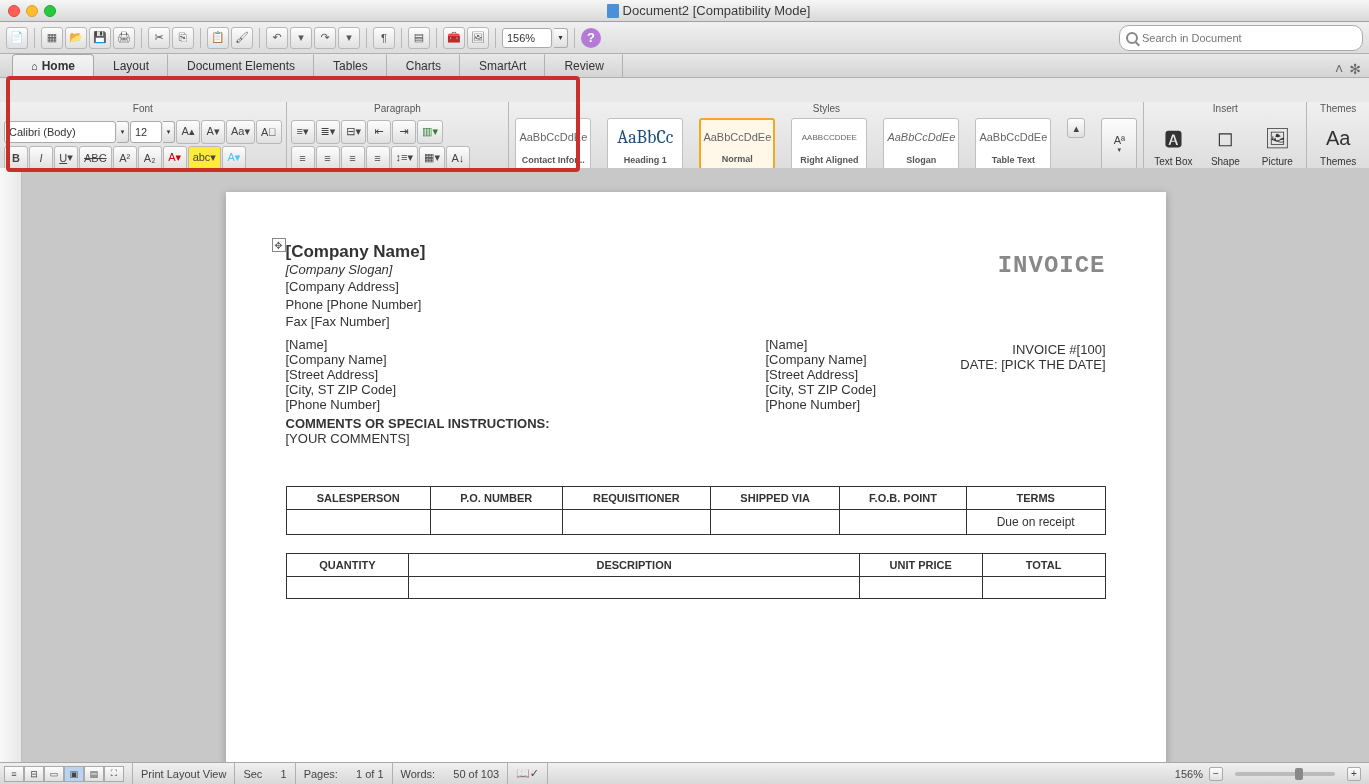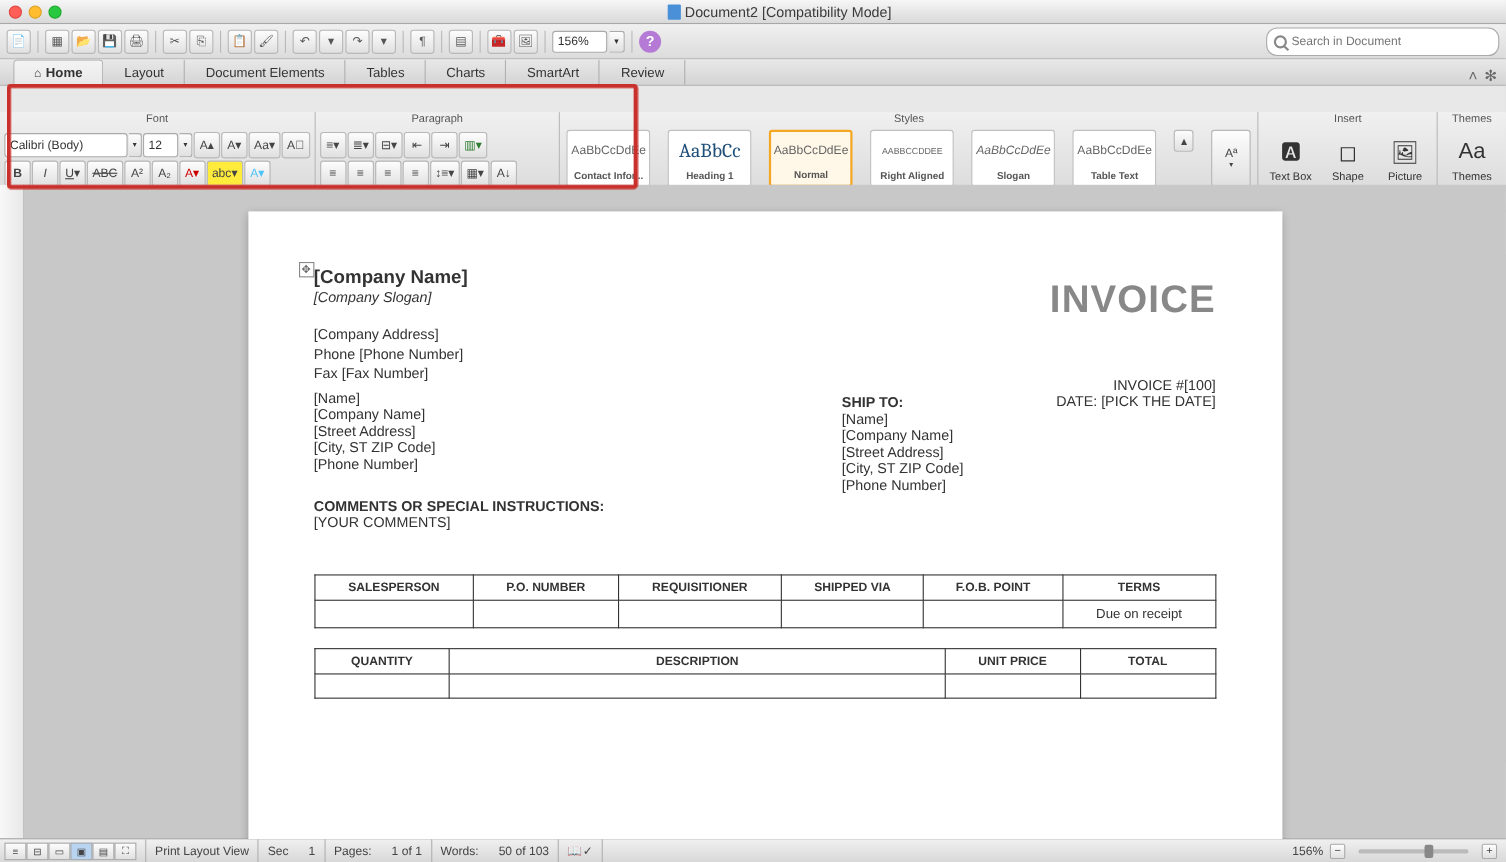--- a/index.html
+++ b/index.html
@@ -13,21 +13,21 @@
 .title-text { flex:1; text-align:center; font-size:13px; color:#3a3a3a; display:flex; align-items:center; justify-content:center; gap:4px;}
 .doc-icon { width:12px; height:14px; background:#4a90d9; border-radius:1px; position:relative; display:inline-block;}
 
 
 .toolbar1 { height:32px; background:linear-gradient(#f0f0f0,#dcdcdc); border-bottom:1px solid #b0b0b0; display:flex; align-items:center; padding:0 6px; gap:2px;}
 .tb-btn { width:22px; height:22px; background:linear-gradient(#fdfdfd,#e0e0e0); border:1px solid #b8b8b8; border-radius:3px; display:flex; align-items:center; justify-content:center; font-size:11px; color:#555;}
 .tb-sep { width:1px; height:20px; background:#b8b8b8; margin:0 4px;}
 .zoom-box { width:50px; height:20px; background:#fff; border:1px solid #aaa; border-radius:3px; display:flex; align-items:center; padding:0 4px; font-size:11px;}
 .zoom-drop { width:14px; height:20px; background:linear-gradient(#fdfdfd,#e0e0e0); border:1px solid #aaa; border-left:none; border-radius:0 3px 3px 0; display:flex; align-items:center; justify-content:center; font-size:8px;}
 .help-btn { width:20px; height:20px; background:#b57ad6; border-radius:50%; color:#fff; display:flex; align-items:center; justify-content:center; font-weight:bold; font-size:13px;}
-.search-box { margin-left:auto; width:212px; height:20px; background:#fff; border:1px solid #aaa; border-radius:10px; display:flex; align-items:center; padding:12px 6px; gap:4px;}
+.search-box { margin-left:auto; width:244px; height:20px; background:#fff; border:1px solid #aaa; border-radius:10px; display:flex; align-items:center; padding:12px 6px; gap:4px;}
 .search-icon { width:12px; height:12px; border:2px solid #888; border-radius:50%; position:relative;}
 .search-icon::after{content:"";position:absolute;width:5px;height:2px;background:#888;bottom:-3px;right:-4px;transform:rotate(45deg);}
 .search-box input { border:none; outline:none; flex:1; font-size:11px; color:#888;}
 
 
 .ribbon-tabs { height:24px; background:linear-gradient(#e8e8e8,#d4d4d4); border-bottom:1px solid #b0b0b0; display:flex; align-items:flex-end; padding-left:12px;}
 .rtab { padding:4px 18px; font-size:12px; color:#333; border:1px solid transparent; border-bottom:none; cursor:pointer; position:relative;}
 .rtab.active { background:linear-gradient(#f4f4f4,#e8e8e8); border-color:#a8a8a8; border-radius:4px 4px 0 0; font-weight:bold;}
 .rtab:not(.active) { border-right:1px solid #b0b0b0;}
 .home-icon { font-size:11px; margin-right:4px;}
@@ -60,23 +60,23 @@
 
 .ruler-h { height:18px; background:linear-gradient(#f8f8f8,#e8e8e8); border-bottom:1px solid #c0c0c0; position:relative; overflow:hidden; padding-left:28px;}
 .ruler-h .tick { position:absolute; top:4px; font-size:8px; color:#666;}
 
 
 .doc-area { position:absolute; top:168px; bottom:22px; left:0; right:0; background:#c8c8c8; display:flex;}
 .ruler-v { width:22px; background:linear-gradient(90deg,#f8f8f8,#e8e8e8); border-right:1px solid #c0c0c0; position:relative;}
 .scroll-area { flex:1; overflow:auto; position:relative;}
 .page { width:940px; background:#fff; margin:24px auto 0; box-shadow:0 2px 8px rgba(0,0,0,0.25); padding:50px 60px; min-height:700px; font-family:Calibri,Arial,sans-serif; font-size:13px; color:#333; position:relative;}
 .move-handle { position:absolute; top:46px; left:46px; width:14px; height:14px; border:1px solid #888; display:flex; align-items:center; justify-content:center; font-size:10px; color:#666;}
-.invoice-title { position:absolute; top:60px; right:60px; font-size:35px; font-weight:bold; color:#888; font-family:Liberation Sans, sans-serif; letter-spacing:1px;}
+.invoice-title { position:absolute; top:60px; right:60px; font-size:24px; font-weight:bold; color:#888; font-family:Liberation Mono, monospace; letter-spacing:1px;}
 .company-name { font-weight:bold; font-size:17px;}
-.company-slogan { font-style:italic; font-size:13px; margin-bottom:18px;}
+.company-slogan { font-style:italic; font-size:13px; margin-bottom:1px;}
 .info-block p { line-height:1.35;}
 .two-col { display:flex; gap:140px; margin-top:6px;}
 .col { flex:1;}
 .right-align { text-align:right;}
 .section-head { font-weight:bold; margin-top:4px;}
 .inv-table { width:100%; border-collapse:collapse; margin-top:40px; font-size:12px;}
 .inv-table th, .inv-table td { border:1px solid #333; padding:5px 20px; text-align:center; height:22px;}
 .inv-table th { font-weight:bold; font-size:11px;}
 .inv-table2 { width:100%; border-collapse:collapse; margin-top:18px; font-size:12px;}
 .inv-table2 th, .inv-table2 td { border:1px solid #333; padding:5px 8px; text-align:center; height:22px;}
@@ -322,21 +322,20 @@
       </div>
       <div class="two-col">
         <div class="col">
           <p>[Name]</p>
           <p>[Company Name]</p>
           <p>[Street Address]</p>
           <p>[City, ST ZIP Code]</p>
           <p>[Phone Number]</p>
         </div>
         <div class="col">
-          <p class="section-head">SHIP TO:</p>
           <p>[Name]</p>
           <p>[Company Name]</p>
           <p>[Street Address]</p>
           <p>[City, ST ZIP Code]</p>
           <p>[Phone Number]</p>
         </div>
       </div>
       <p class="section-head">COMMENTS OR SPECIAL INSTRUCTIONS:</p>
       <p>[YOUR COMMENTS]</p>
 

